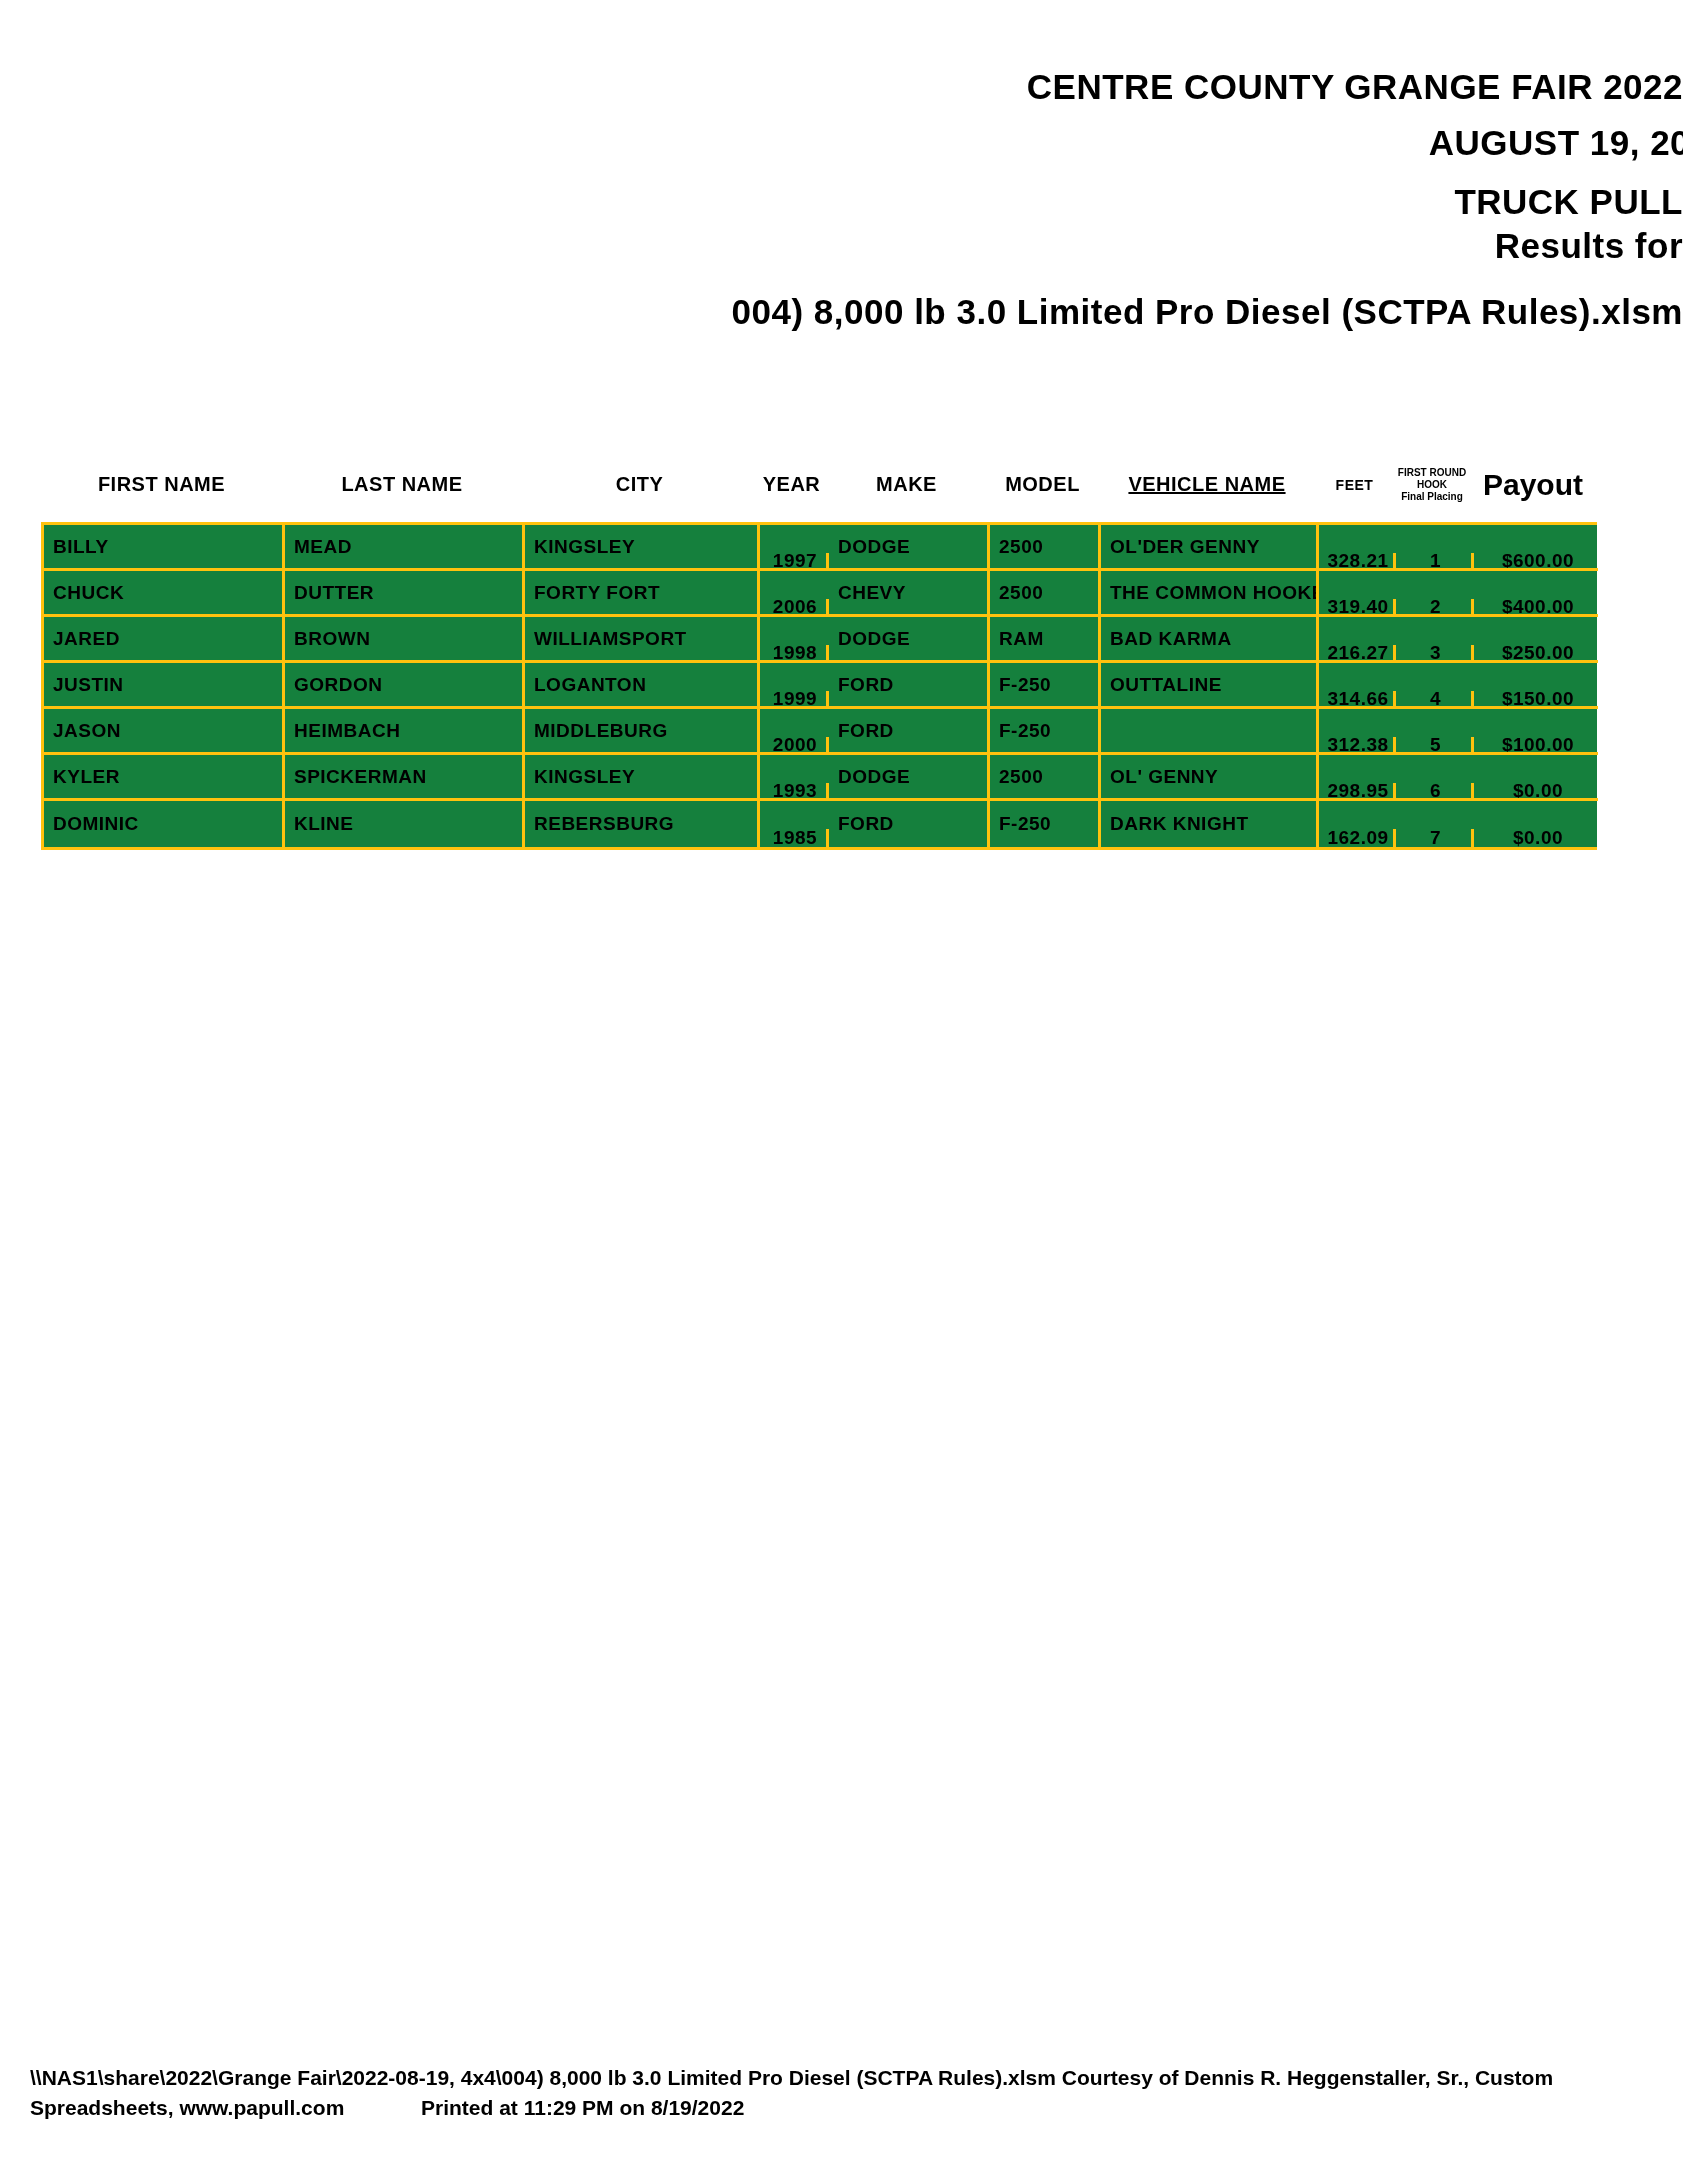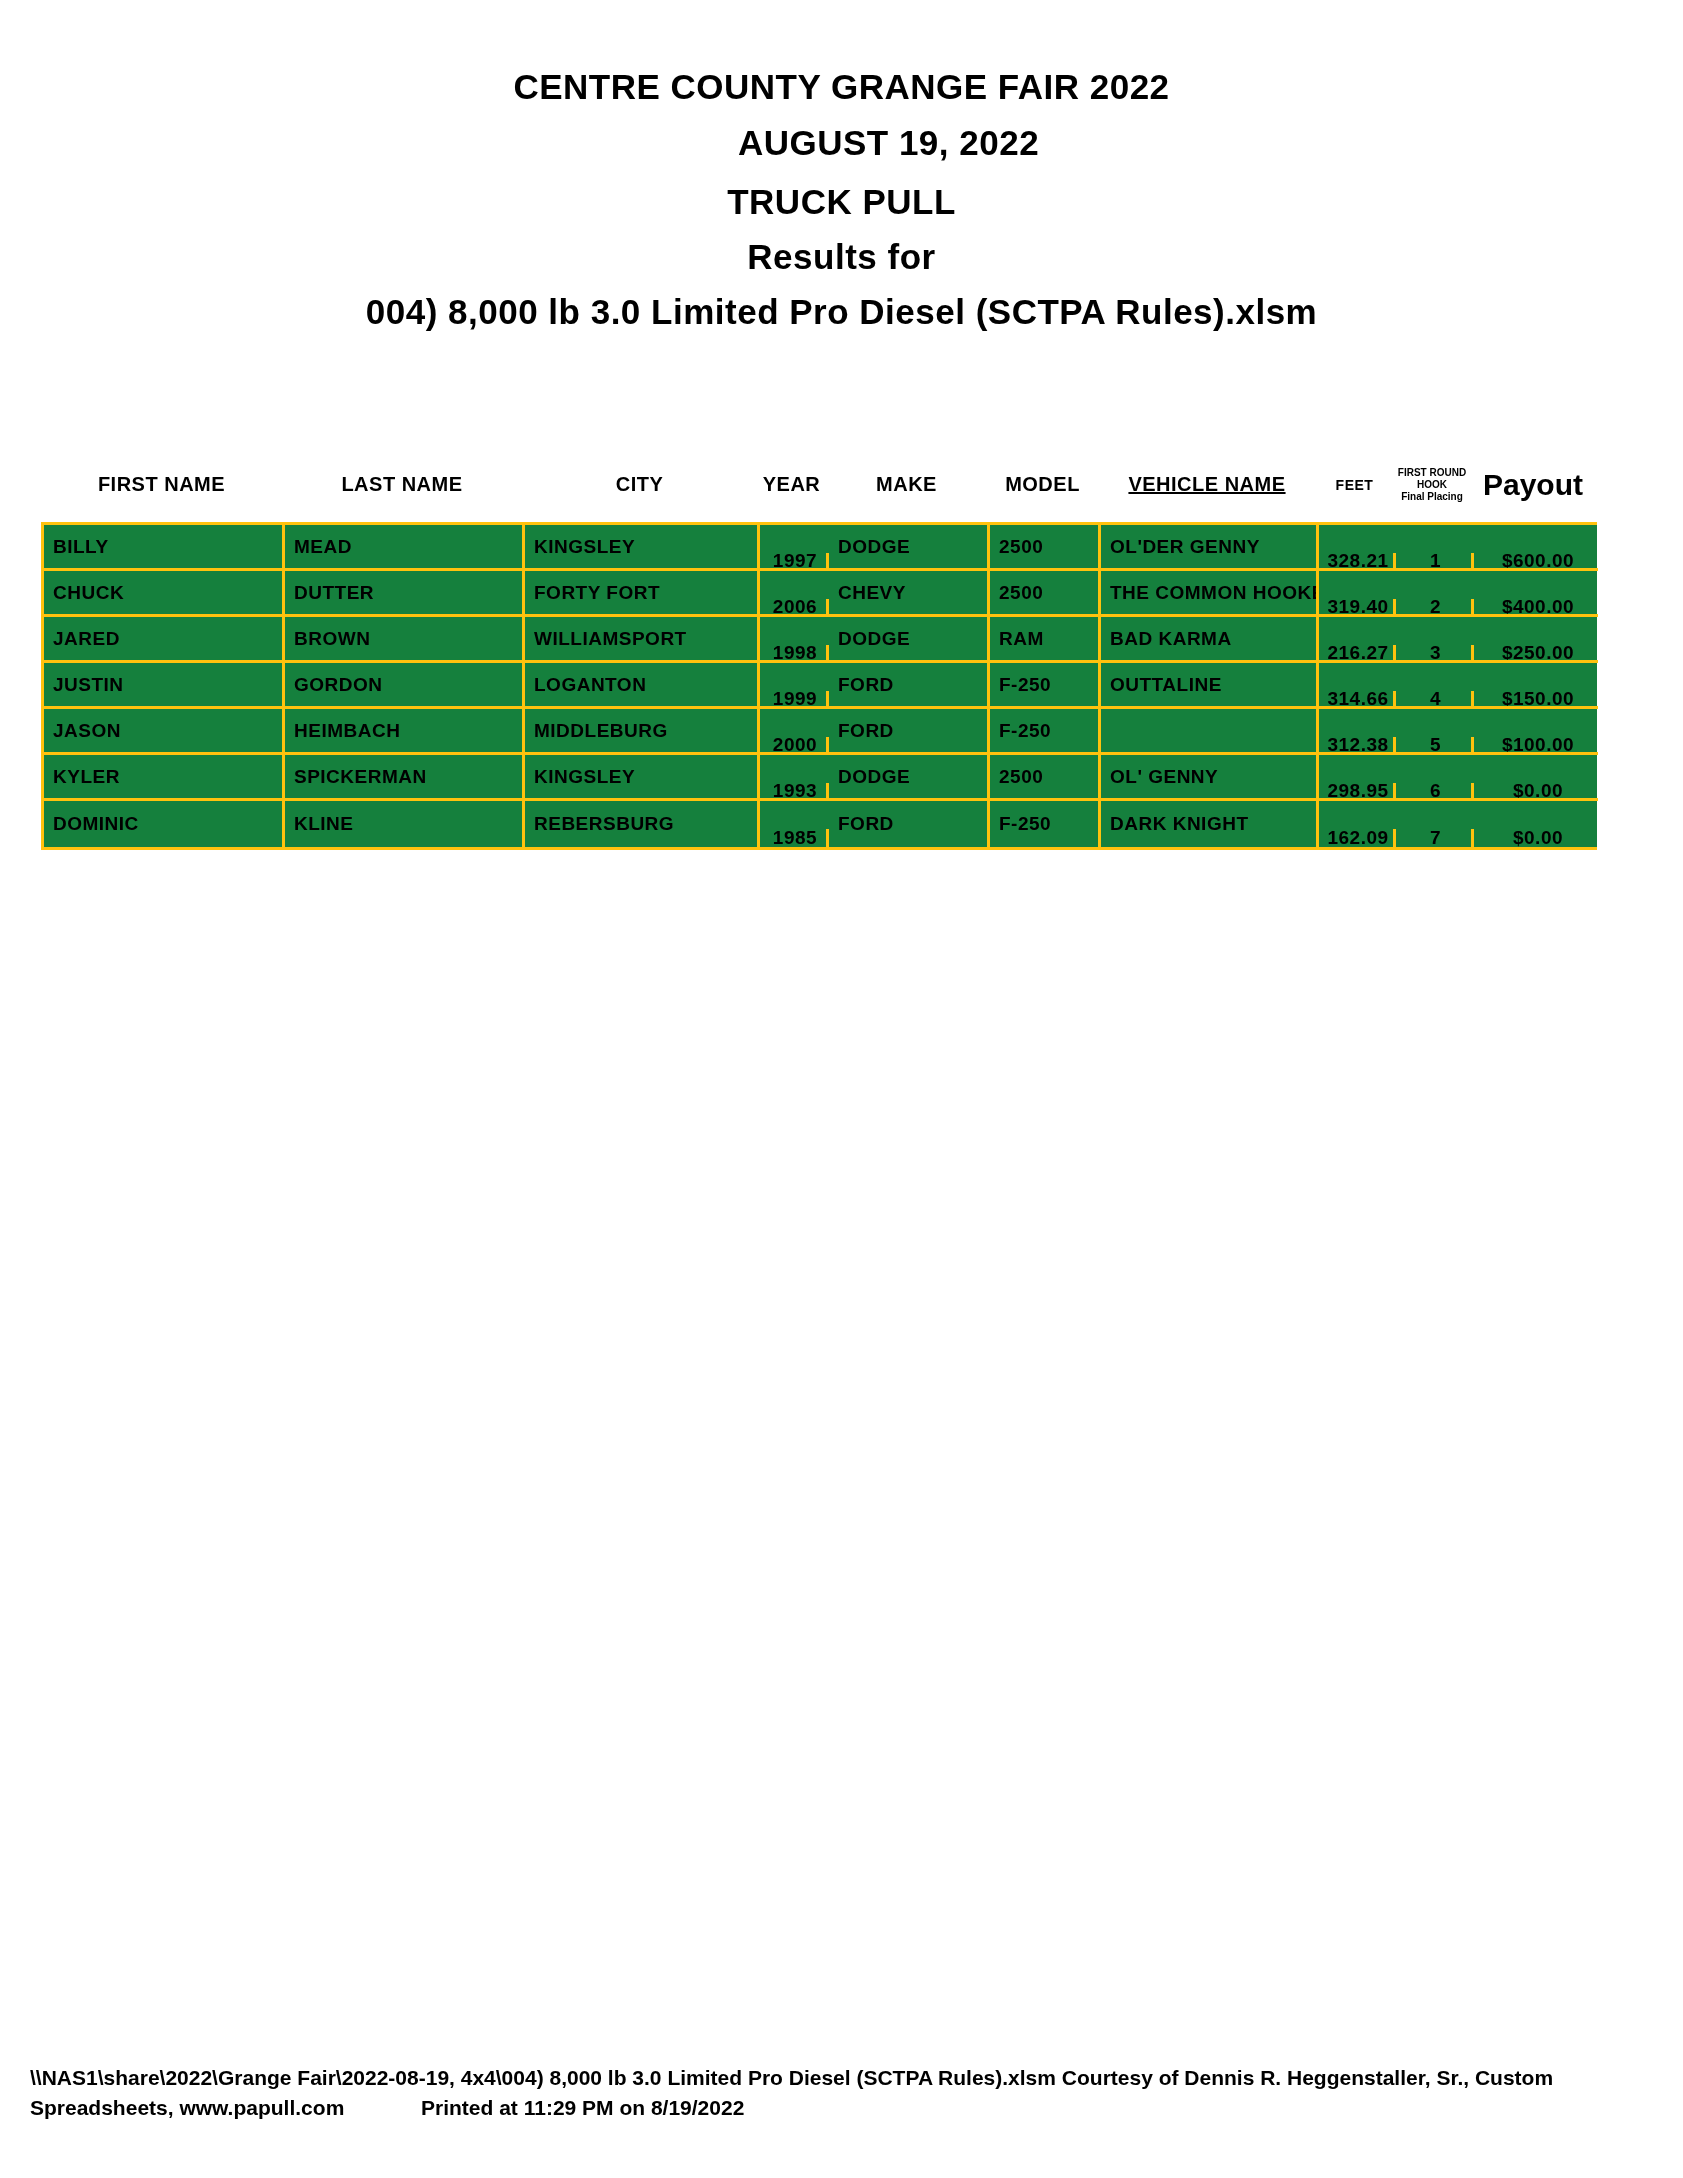--- a/index.html
+++ b/index.html
@@ -3,25 +3,25 @@
 <meta charset="utf-8">
 <style>
   html,body{margin:0;padding:0;}
   body{
     width:1683px;height:2178px;position:relative;background:#ffffff;
     font-family:"Liberation Sans","DejaVu Sans",sans-serif;
     color:#000;overflow:hidden;
   }
   
   .title-line{
-    position:absolute;left:0;width:1683px;text-align:center;
+    position:absolute;left:0;width:1683px;text-align:right;
     font-weight:bold;font-size:35px;line-height:36px;height:36px;
     letter-spacing:0.5px;white-space:nowrap;
   }
-  #t1{top:69px;} #t2{top:125px;padding-left:47px;} #t3{top:184px;} #t4{top:239px;} #t5{top:294px;}
+  #t1{top:69px;} #t2{top:125px;padding-left:47px;} #t3{top:184px;} #t4{top:228px;} #t5{top:294px;}
 
   
   .colhead-row{
     position:absolute;left:41px;top:457px;width:1556px;height:55px;
     display:flex;align-items:stretch;
   }
   .colhead{
     display:flex;align-items:center;justify-content:center;
     font-weight:bold;font-size:20px;letter-spacing:0.5px;white-space:nowrap;
   }

